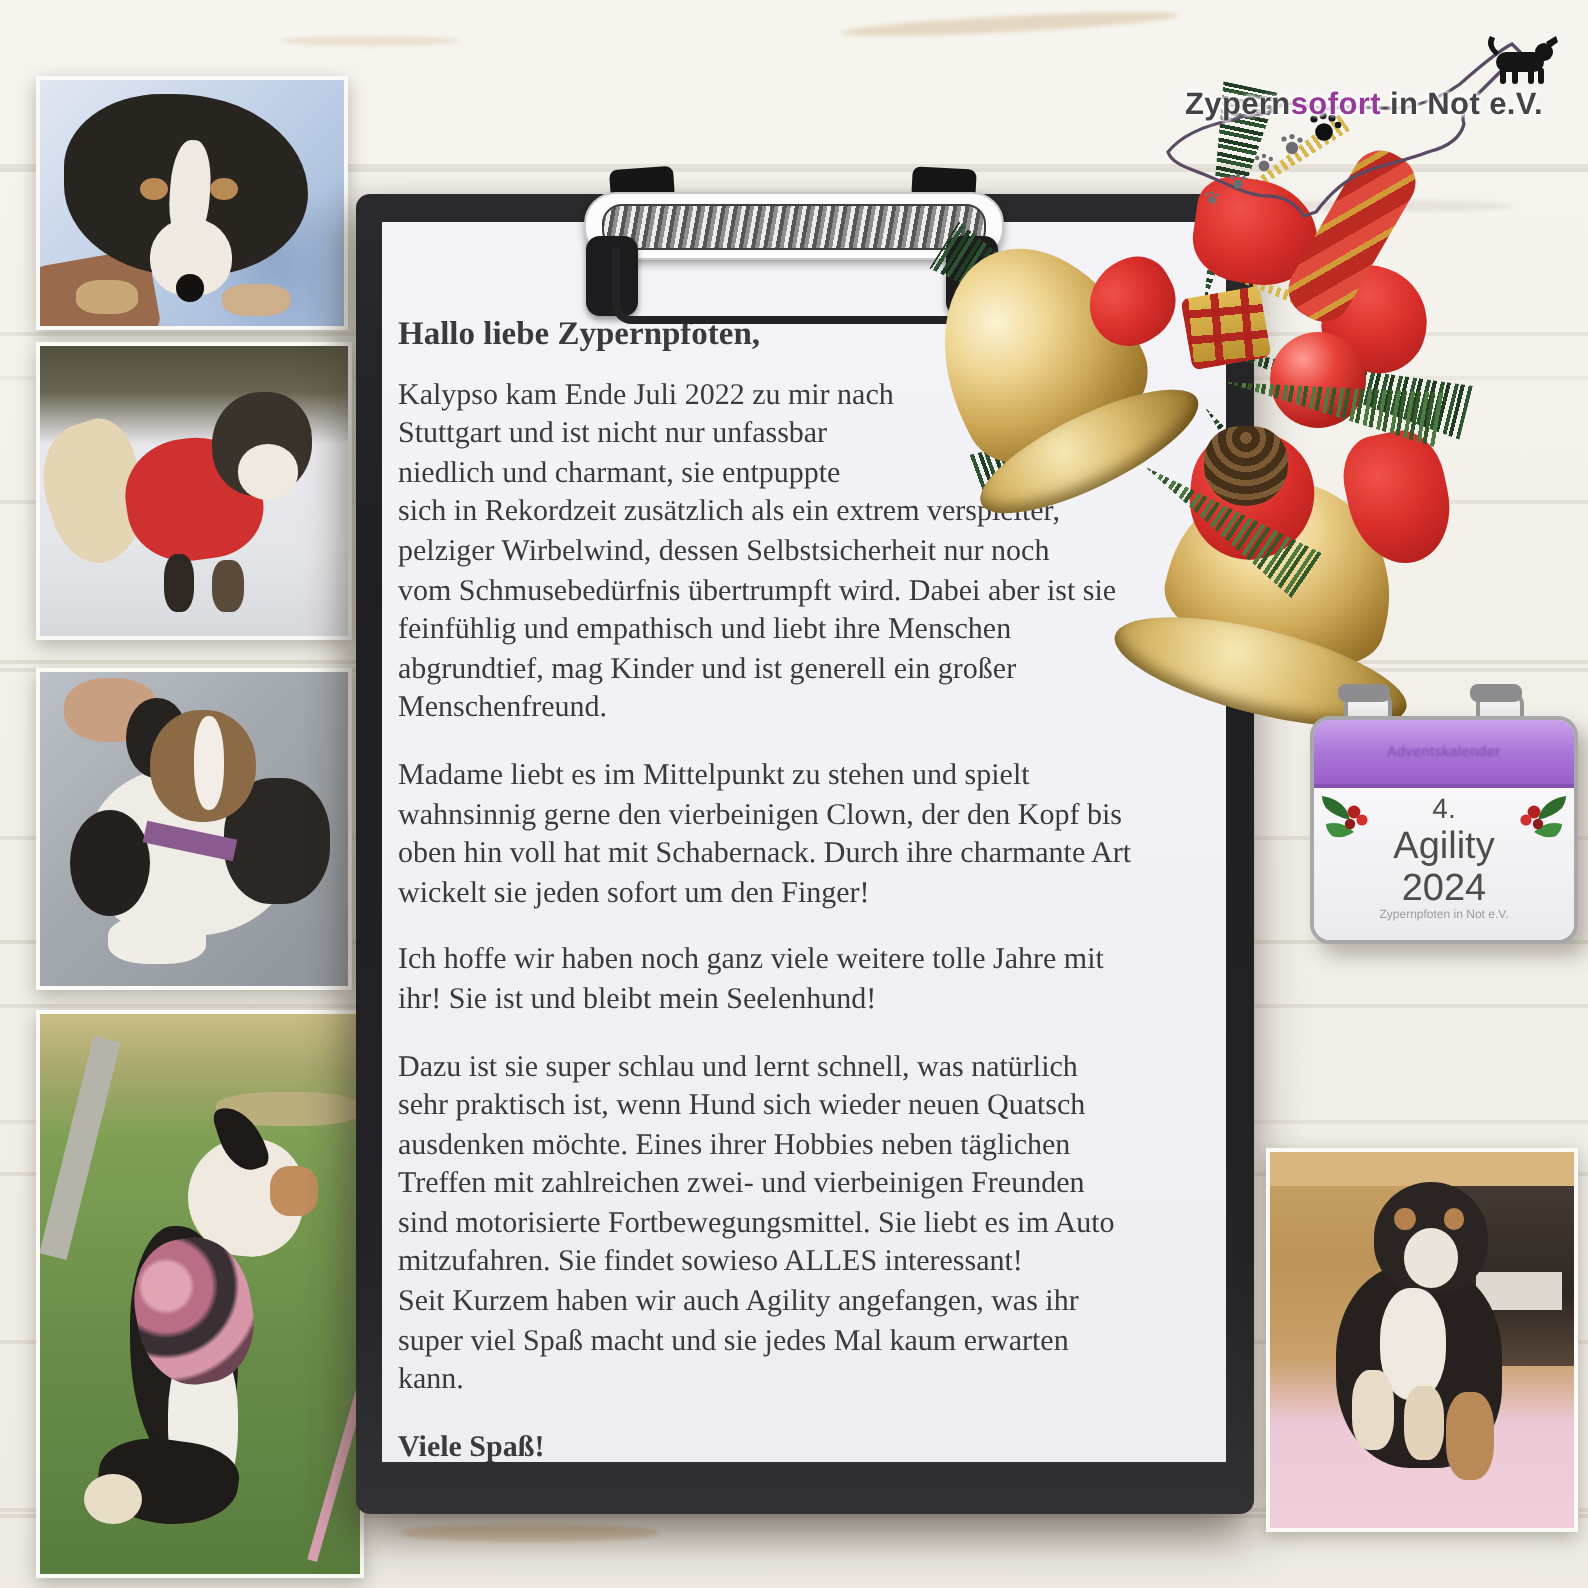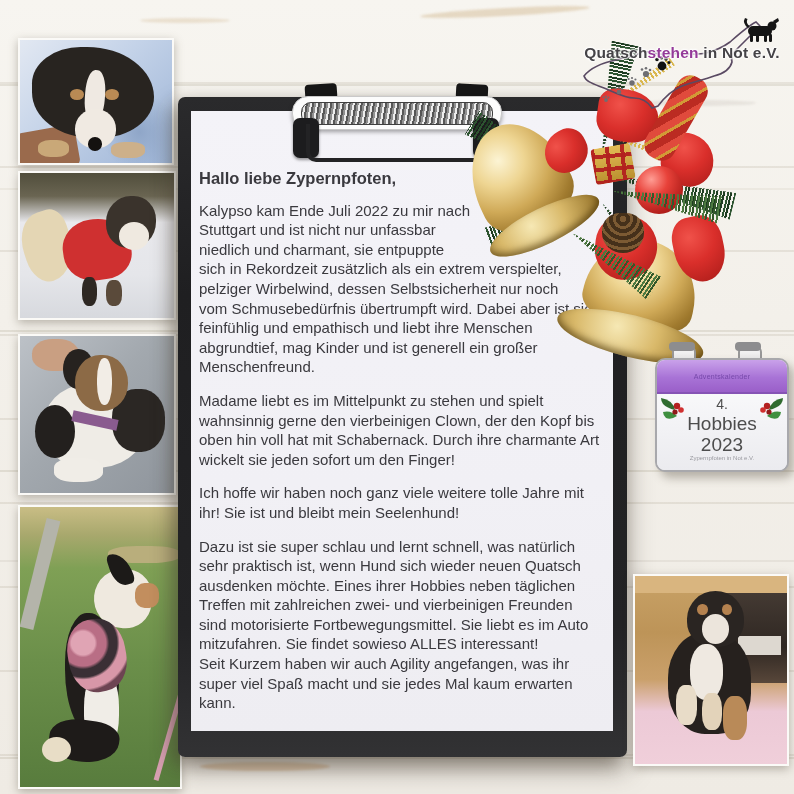--- a/index.html
+++ b/index.html
@@ -17,22 +17,22 @@
   .b{position:absolute;}
 
   
   .board-shadow{position:absolute;left:178px;top:97px;width:449px;height:660px;border-radius:8px;
     box-shadow:0 12px 24px rgba(70,60,48,.5),-8px 6px 16px rgba(70,60,48,.28);}
   .board{position:absolute;left:178px;top:97px;width:449px;height:660px;border-radius:7px;
     background:linear-gradient(180deg,#2a2a2c 0%,#1f1f21 30%,#232325 80%,#323234 100%);}
   .paper{position:absolute;left:191px;top:111px;width:422px;height:620px;box-sizing:border-box;
     background:linear-gradient(180deg,#f4f3f8 0%,#f1f0f5 60%,#eeedf2 100%);
     padding:46px 4px 0 8px;overflow:hidden;}
-  .letter{color:#3a393e;font-family:Liberation Sans, sans-serif;
-    font-size:15px;line-height:19.6px;margin-top:12px;}
+  .letter{color:#3a393e;font-family:Liberation Serif, serif;
+    font-size:15px;line-height:19.6px;}
   .letter h1{font-size:16.5px;font-weight:bold;margin:0 0 12px 0;}
   .para{white-space:pre-line;margin:0 0 14px 0;}
   .closing{font-weight:bold;margin:0;}
 
   
   .clip-lever{position:absolute;width:32px;height:16px;background:#161616;border-radius:4px;}
   .clip-white{position:absolute;left:292px;top:96px;width:208px;height:32px;background:#fcfcfc;
     border:1px solid #c9c9c9;border-radius:16px;box-shadow:0 2px 4px rgba(0,0,0,.35);}
   .clip-metal{position:absolute;left:301px;top:102px;width:190px;height:21px;border-radius:10px;
     border:1px solid #3f3f3f;
@@ -273,21 +273,21 @@
         <rect x="8" y="8" width="24" height="10" rx="5"></rect>
         <circle cx="32" cy="8" r="4.5"></circle>
         <path d="M33,3 l5,-3 l1,3 l-4,3 z"></path>
         <path d="M8,10 q-6,-5 -3,-10 l2.5,1 q-2,4 2,7 z"></path>
         <rect x="10" y="16" width="3" height="8" rx="1.2"></rect>
         <rect x="16" y="16" width="3" height="8" rx="1.2"></rect>
         <rect x="24" y="16" width="3" height="8" rx="1.2"></rect>
         <rect x="29" y="16" width="3" height="8" rx="1.2"></rect>
       </g>
     </svg>
-    <div class="logo-text"><span>Quatsch</span><span class="logo-hl">stehen</span><span> in Not e.V.</span></div>
+    <div class="logo-text"><span>Zypern</span><span class="logo-hl">sofort</span><span> in Not e.V.</span></div>
   </div>
 
   <div id="calendar">
     <div class="ring" style="left:20px;top:4px"></div>
     <div class="ring" style="left:86px;top:4px"></div>
     <div class="ring-cap" style="left:17px;top:0"></div>
     <div class="ring-cap" style="left:83px;top:0"></div>
     <div class="cal-frame">
       <div class="cal-header">
         <span class="cal-header-text">Adventskalender</span>
@@ -301,22 +301,22 @@
           <circle cx="16" cy="16" r="2.6" fill="#8f1a1a"></circle>
         </svg>
         <svg class="holly" style="right:2px;transform:scaleX(-1)" width="34" height="30" viewBox="0 0 34 30">
           <path d="M2,2 Q14,4 16,14 Q8,12 4,8 Q2,5 2,2 Z" fill="#2f6b2f"></path>
           <path d="M4,16 Q12,14 18,20 Q12,24 7,22 Q4,19 4,16 Z" fill="#3f8f3f"></path>
           <circle cx="18" cy="10" r="3.2" fill="#b32020"></circle>
           <circle cx="22" cy="14" r="2.8" fill="#d03030"></circle>
           <circle cx="16" cy="16" r="2.6" fill="#8f1a1a"></circle>
         </svg>
         <div class="cal-day">4.</div>
-        <div class="cal-month">Hobbies</div>
-        <div class="cal-year">2023</div>
+        <div class="cal-month">Agility</div>
+        <div class="cal-year">2024</div>
         <div class="cal-watermark">Zypernpfoten in Not e.V.</div>
       </div>
     </div>
   </div>
 
   <div class="photo" style="left:633px;top:574px;width:152px;height:188px;background:linear-gradient(180deg,#c8a267 0%,#bd9458 30%,#caa06b 55%,#ecc9d6 72%,#f0cfda 100%)">
     <div class="b" style="left:0;top:0;width:100%;height:9%;background:#d9b57f"></div>
     <div class="b" style="right:0;top:9%;width:42%;height:48%;background:linear-gradient(180deg,#443a33 0%,#2f2722 60%,#58473a 100%)"></div>
     <div class="b" style="right:4%;top:32%;width:28%;height:10%;background:#ddd8d0"></div>
     <div class="b" style="left:22%;top:30%;width:54%;height:54%;background:#26211e;border-radius:45% 45% 40% 45%"></div>

